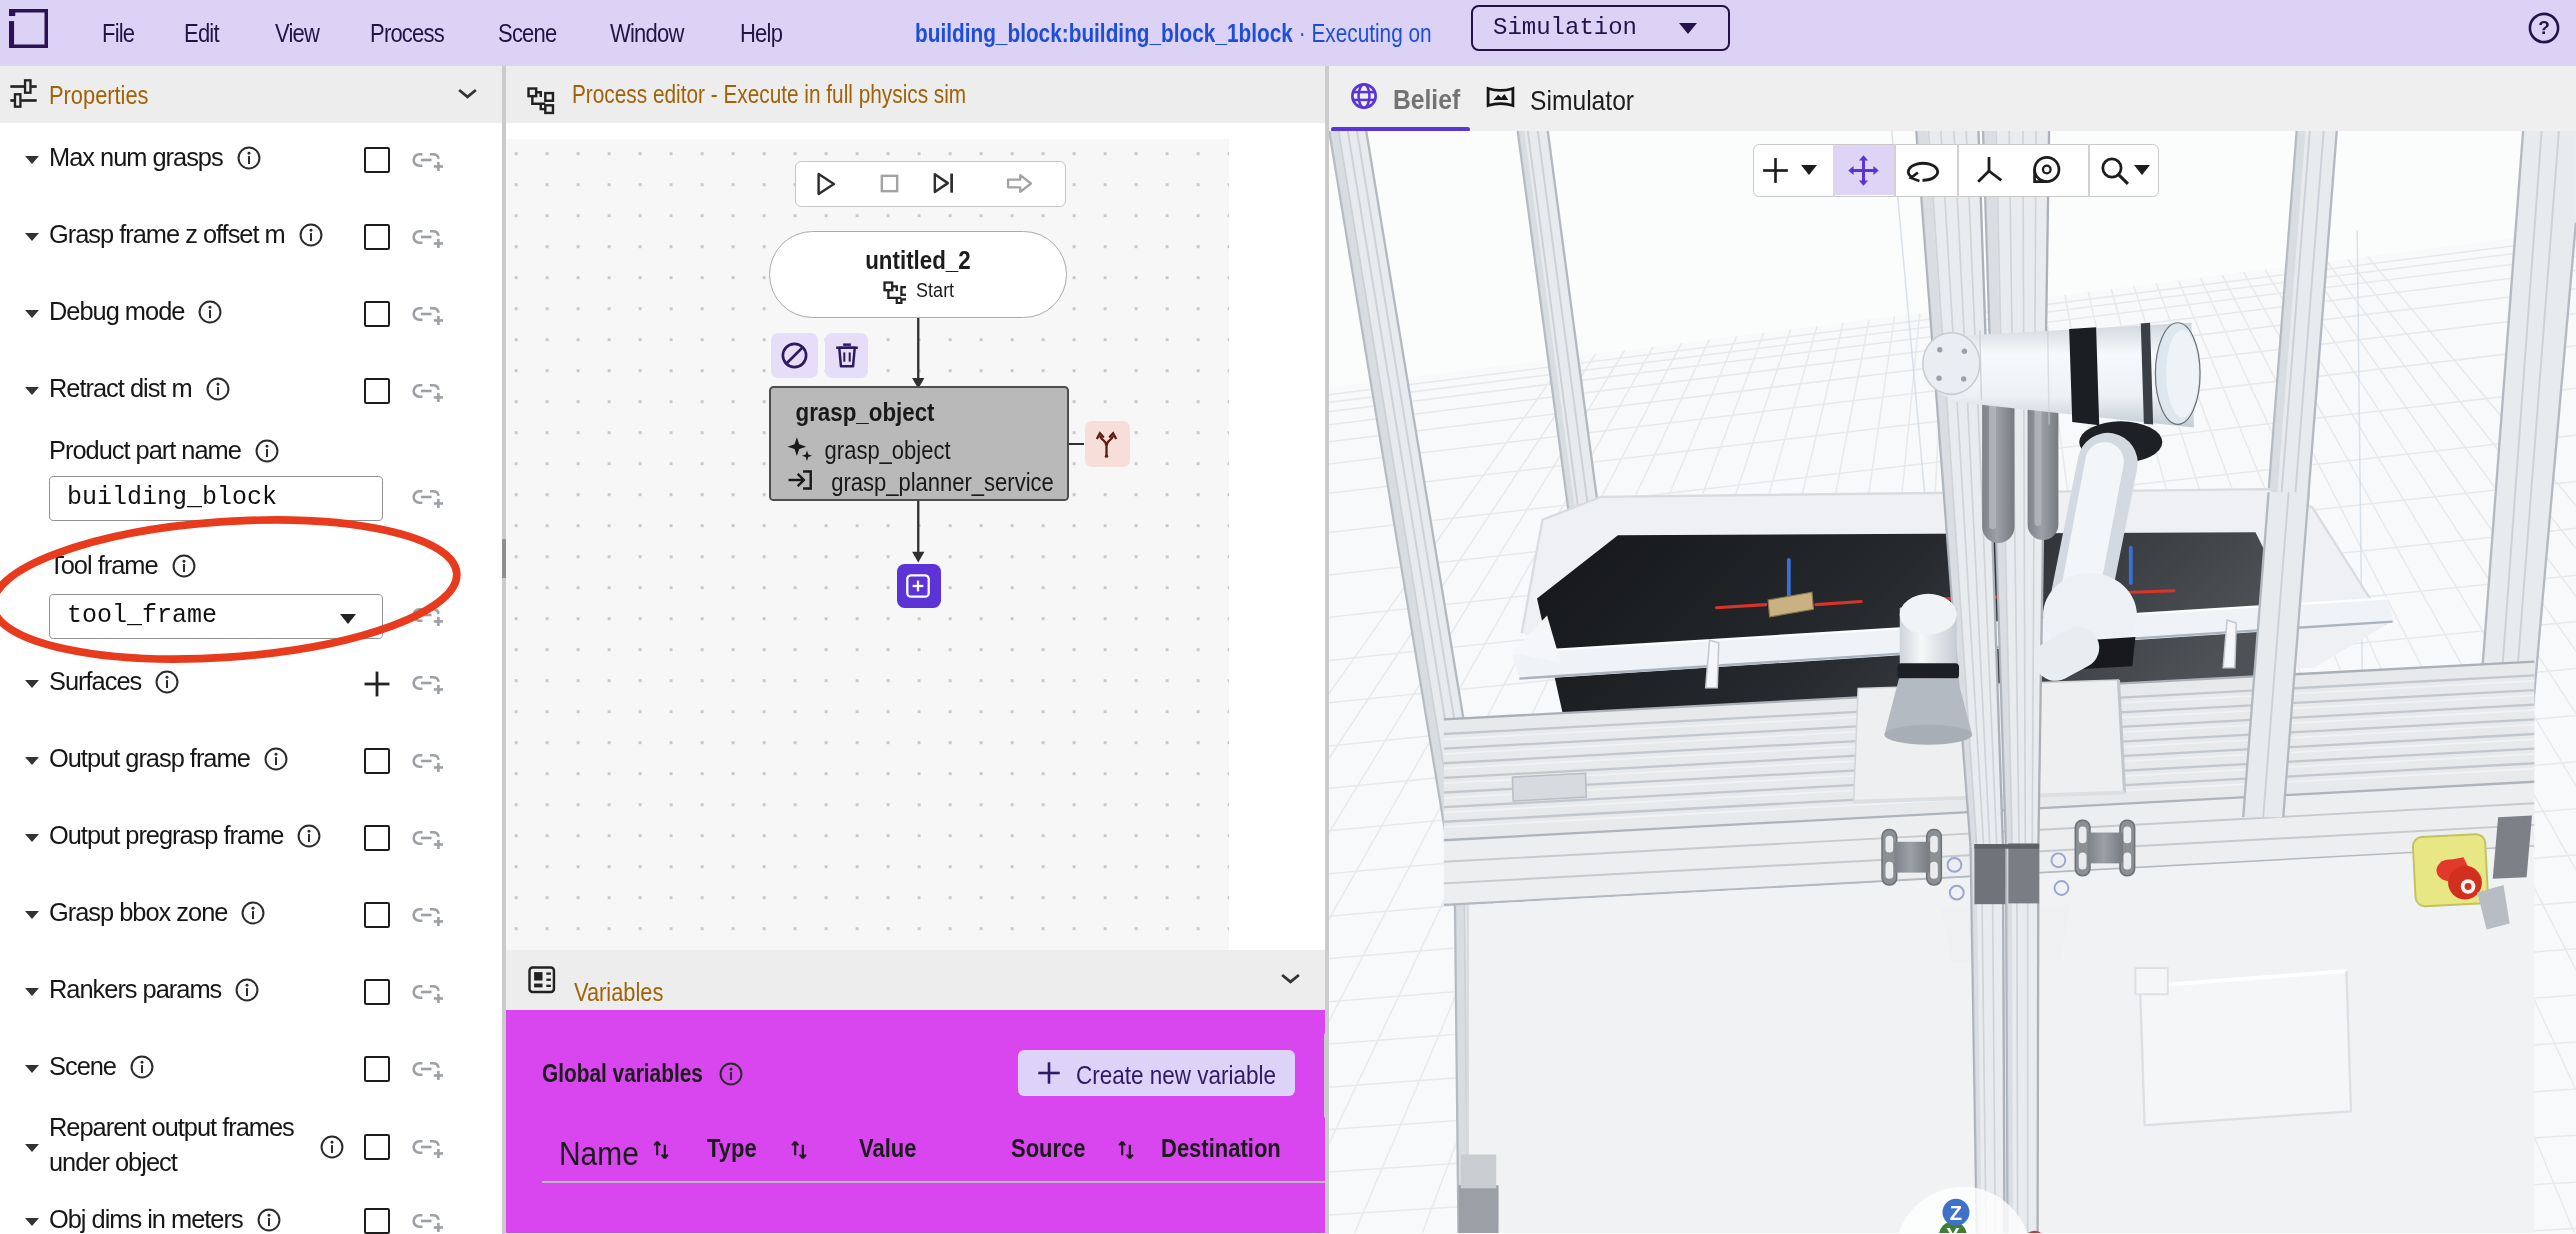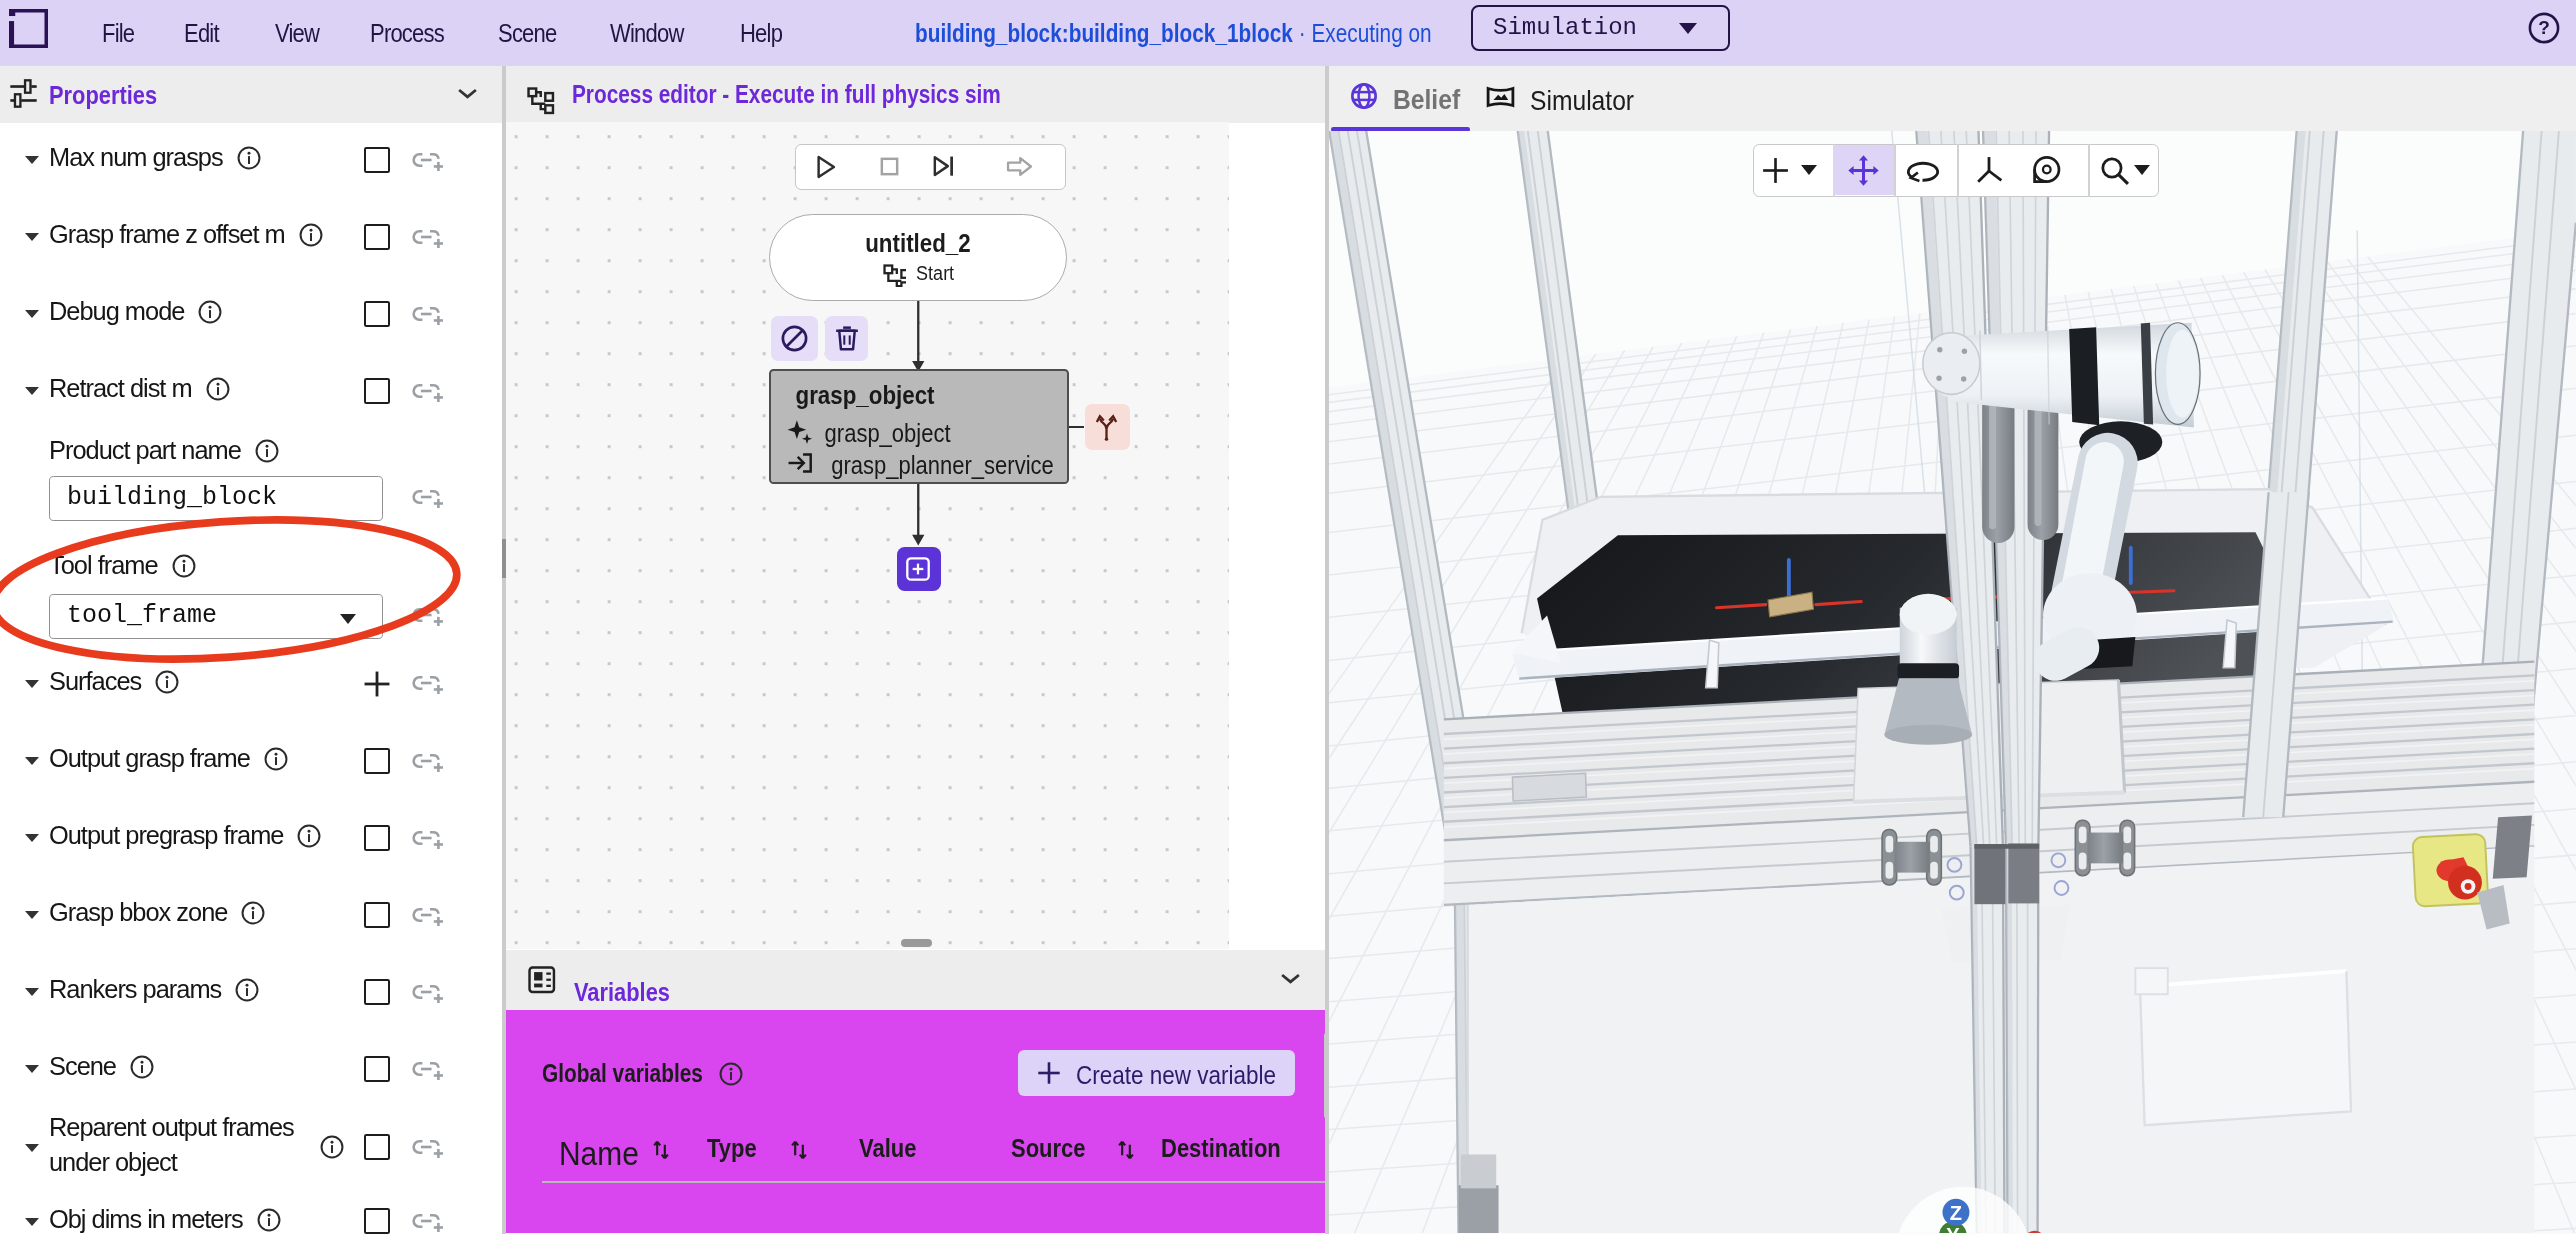--- a/index.html
+++ b/index.html
@@ -7,27 +7,27 @@
 #topbar{position:absolute;left:0;top:0;width:2576px;height:66px;background:#dcd2f6}
 #topbar .menu{position:absolute;top:0;height:50px;line-height:66px;font-size:25px;color:#231543;letter-spacing:-0.9px}
 #title{position:absolute;top:0;height:66px;line-height:66px;font-size:26px;color:#1d4ed8;white-space:nowrap}
 #simsel{position:absolute;left:1471px;top:4.6px;width:259px;height:46px;border:2.3px solid #251347;border-radius:7.7px;font-family:"Liberation Mono",monospace;font-size:24px;color:#251347;line-height:42px;padding-left:20px}
 #leftpanel{position:absolute;left:0;top:66px;width:502px;height:1168px;background:#fff;overflow:hidden}
 #lp-head{position:absolute;left:0;top:0;width:502px;height:57px;background:#ededed}
 #vdiv1{position:absolute;left:502px;top:66px;width:3.9px;height:1168px;background:#cbcbcb}
 #vthumb{position:absolute;left:502px;top:539px;width:3.9px;height:39px;background:#8f8f8f}
 #midpanel{position:absolute;left:506px;top:66px;width:819px;height:1168px;background:#fff;overflow:hidden}
 #mp-head{position:absolute;left:0;top:0;width:819px;height:57px;background:#ededed}
-#canvas{position:absolute;left:0;top:56px;width:723px;height:827px;background:#f7f7f7;background-image:radial-gradient(circle,#c9c9c9 1.8px,rgba(0,0,0,0) 1.9px);background-size:31px 31px;background-position:-5.4px -0.8px}
+#canvas{position:absolute;left:0;top:73px;width:723px;height:827px;background:#f7f7f7;background-image:radial-gradient(circle,#c9c9c9 1.8px,rgba(0,0,0,0) 1.9px);background-size:31px 31px;background-position:-5.4px -0.8px}
 #vars-head{position:absolute;left:0;top:884px;width:819px;height:61px;background:#ededed}
 #vars-body{position:absolute;left:0;top:944px;width:819px;height:223px;background:#d946ef}
 #vdiv2{position:absolute;left:1325px;top:66px;width:3.9px;height:1168px;background:#cbcbcb}
 #rightpanel{position:absolute;left:1329px;top:66px;width:1247px;height:1168px;background:#fafbfb}
 #tabbar{position:absolute;left:0;top:0;width:1247px;height:65px;background:#efefef}
-.phead{font-size:26px;font-weight:bold;color:#6d28d9;white-space:nowrap}
+.phead{font-size:26px;font-weight:normal;color:#a16207;white-space:nowrap}
 .cx{display:inline-block;transform:scaleX(.86);transform-origin:0 50%;white-space:nowrap}
 .tri{position:absolute;left:25.4px;width:0;height:0;border-left:7px solid rgba(0,0,0,0);border-right:7px solid rgba(0,0,0,0);border-top:8.5px solid #333}
 .rlabel{position:absolute;left:49px;font-size:25.4px;letter-spacing:-1px;color:#161616;white-space:nowrap;display:flex;align-items:center;gap:14px}
 .chk{position:absolute;left:364px;width:26px;height:26px;border:2.3px solid #1d1d1d;border-radius:2.3px;background:#fff}
 .field{position:absolute;left:49px;width:334px;height:45px;border:1.5px solid #8f8f8f;border-radius:4.6px;background:#fff;font-family:"Liberation Mono",monospace;font-size:25px;color:#111;line-height:42px;padding-left:17px}
 </style></head><body>
 <div id="topbar">
     <svg class="abs" style="left:9.2px;top:8.5px" width="39" height="39" viewBox="0 0 50 50" fill="none">
       <rect x="0" y="0" width="50" height="4.5" fill="#2a1254"></rect>
       <rect x="45.5" y="0" width="4.5" height="50" fill="#2a1254"></rect>

